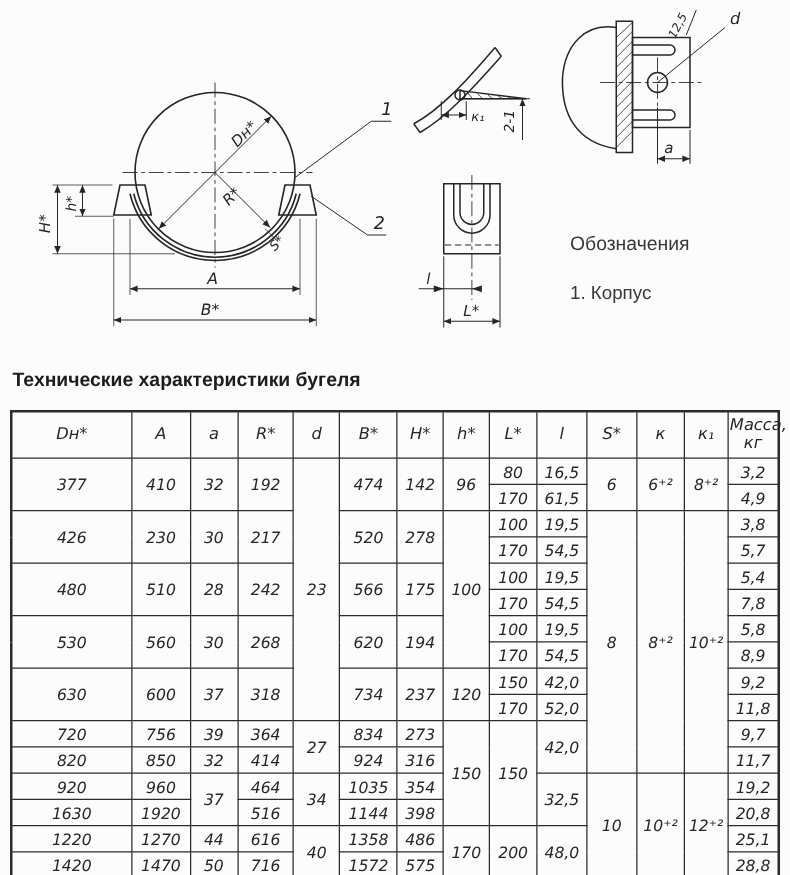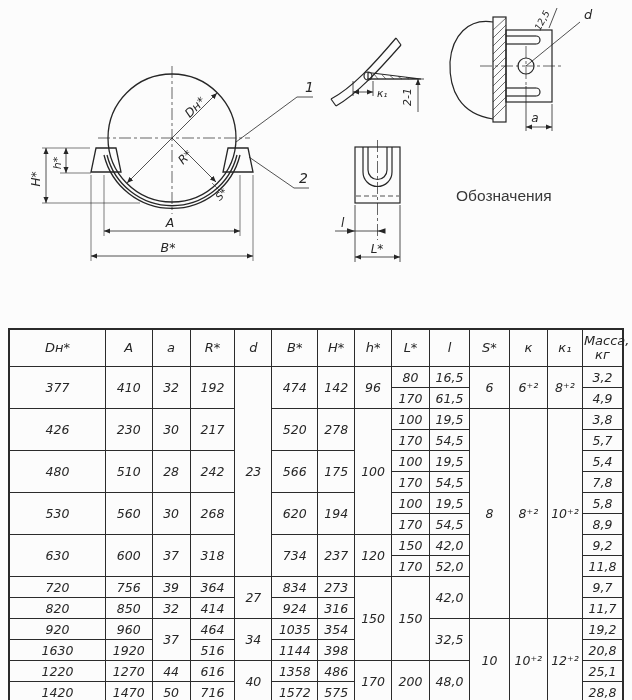--- a/index.html
+++ b/index.html
@@ -166,22 +166,24 @@
       </g>
       <polygon points="355,231 347,228.3 347,233.7" fill="#262626"></polygon>
       <polygon points="377.5,231 385.5,228.3 385.5,233.7" fill="#262626"></polygon>
       <text x="341" y="227" font-size="12">l</text>
       <text x="377" y="253" font-size="12" text-anchor="middle">L*</text>
     </g>
   </svg>
 
   <div class="legend">
     <div class="legend-title">Обозначения</div>
+    <div class="legend-item">1. Корпус</div>
   </div>
 
+  <div class="section-title">Технические характеристики бугеля</div>
   <table class="specs">
     <colgroup>
         <col style="width: 15.7%;">
         <col style="width: 7.6%;">
         <col style="width: 6.2%;">
         <col style="width: 7.3%;">
         <col style="width: 6%;">
         <col style="width: 7.5%;">
         <col style="width: 6%;">
         <col style="width: 6%;">

